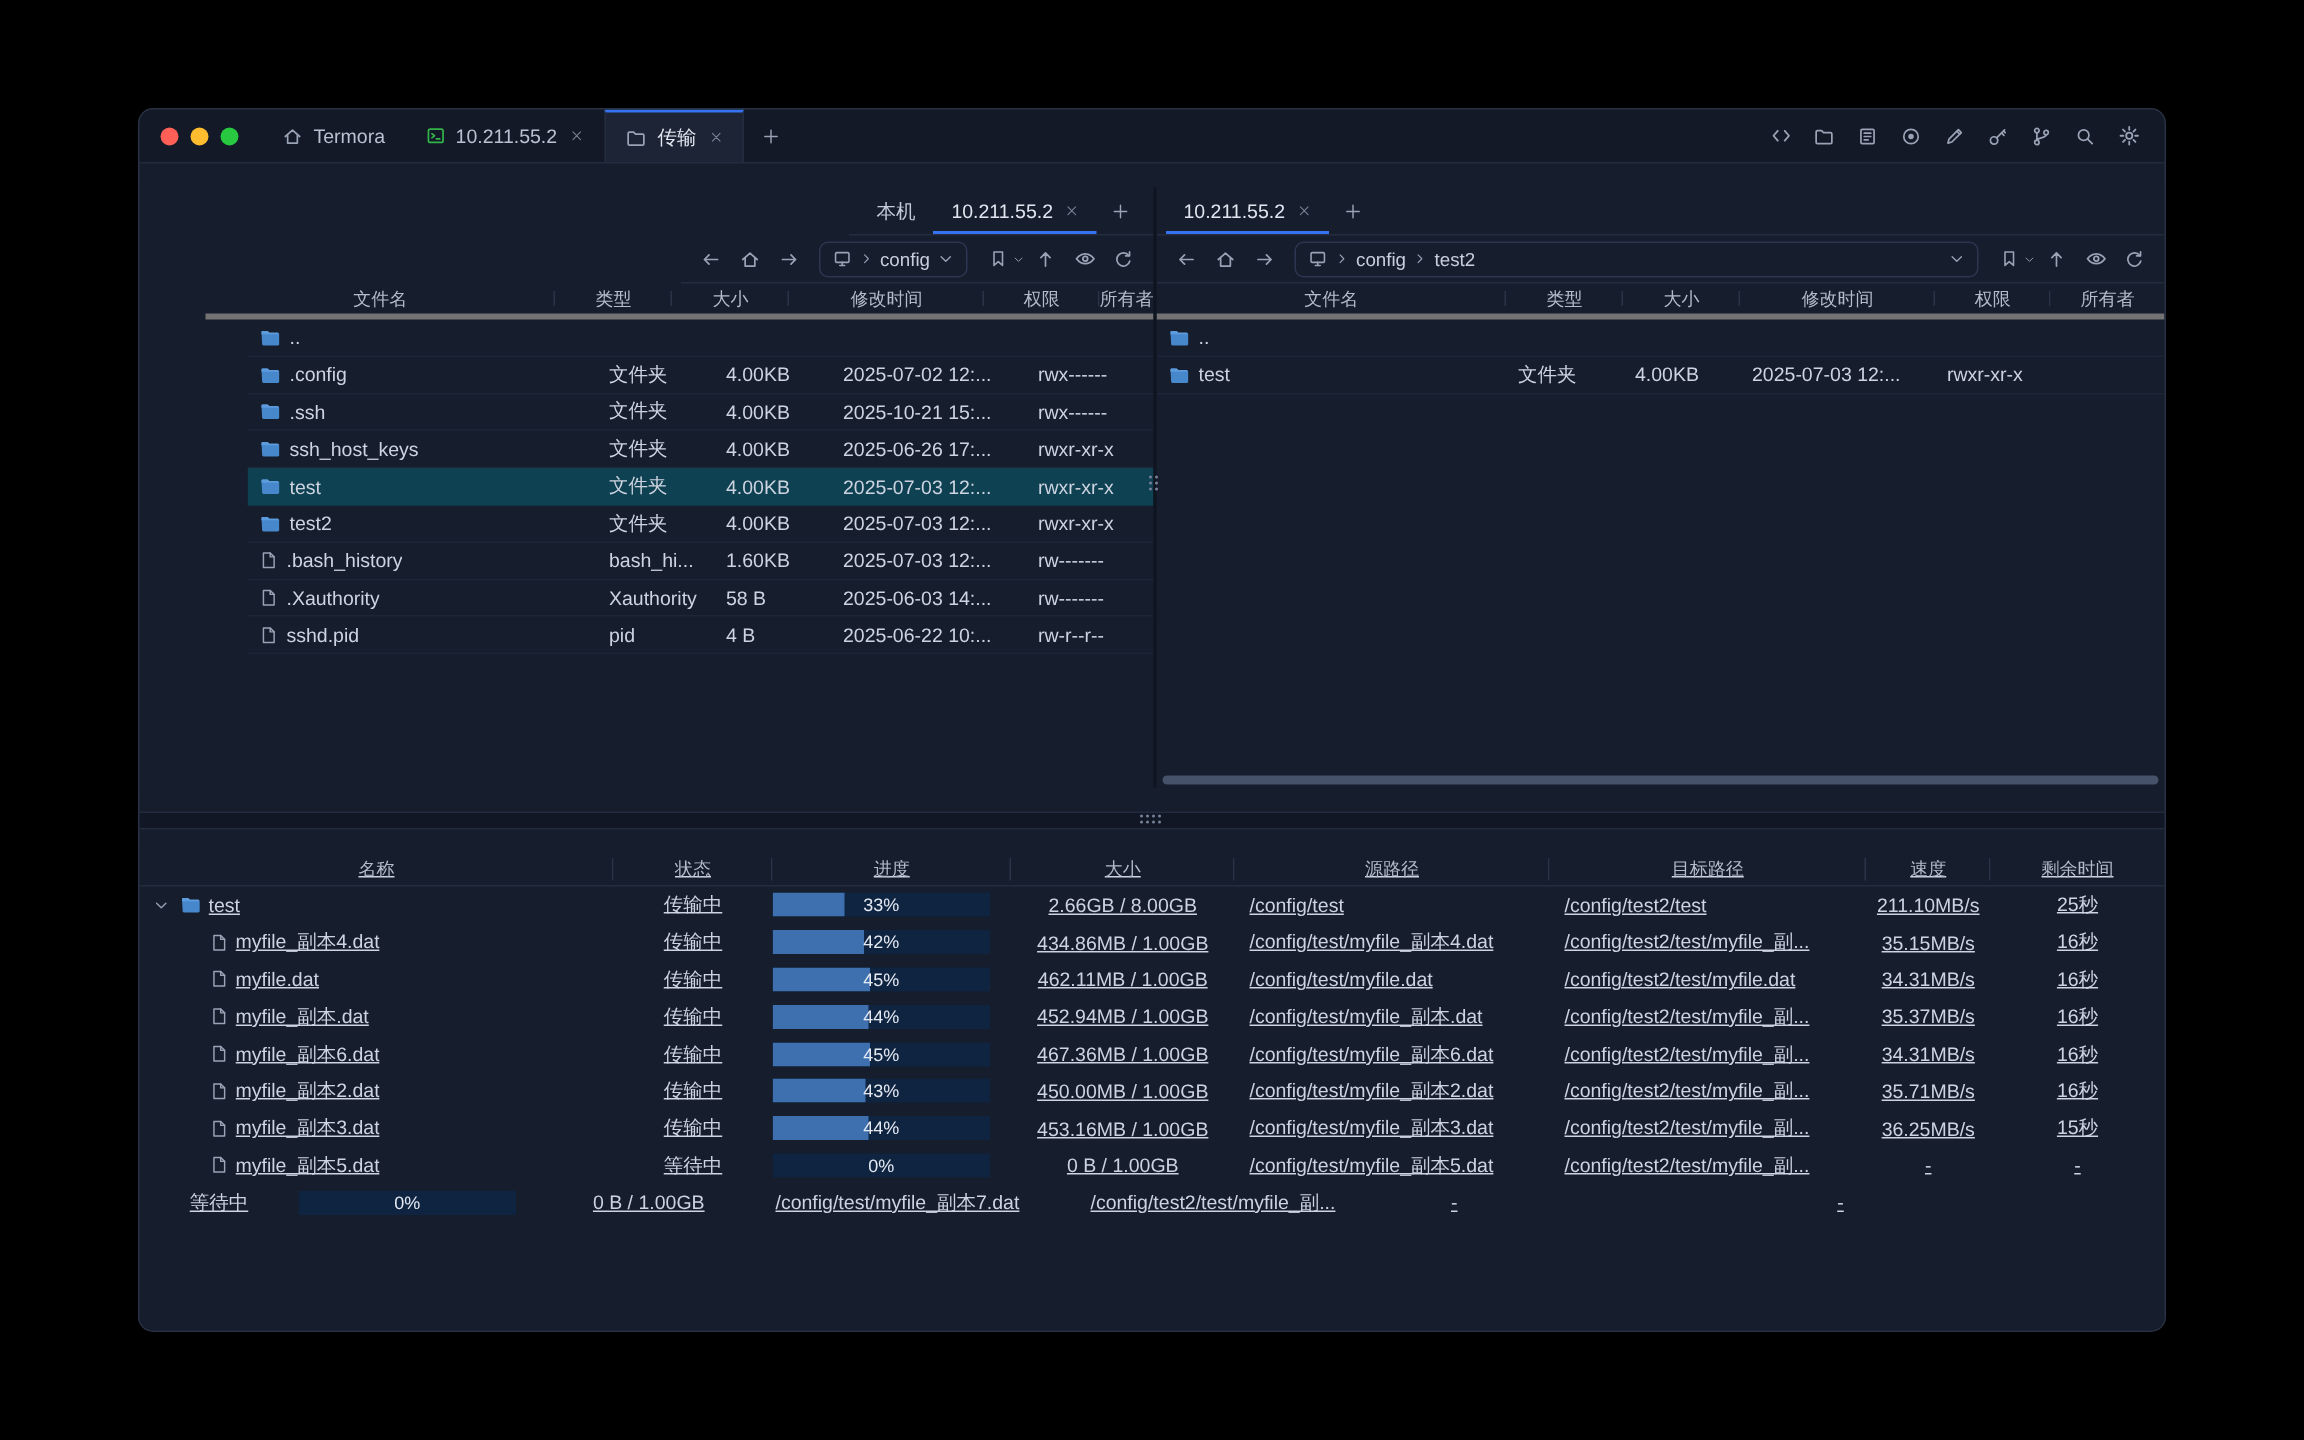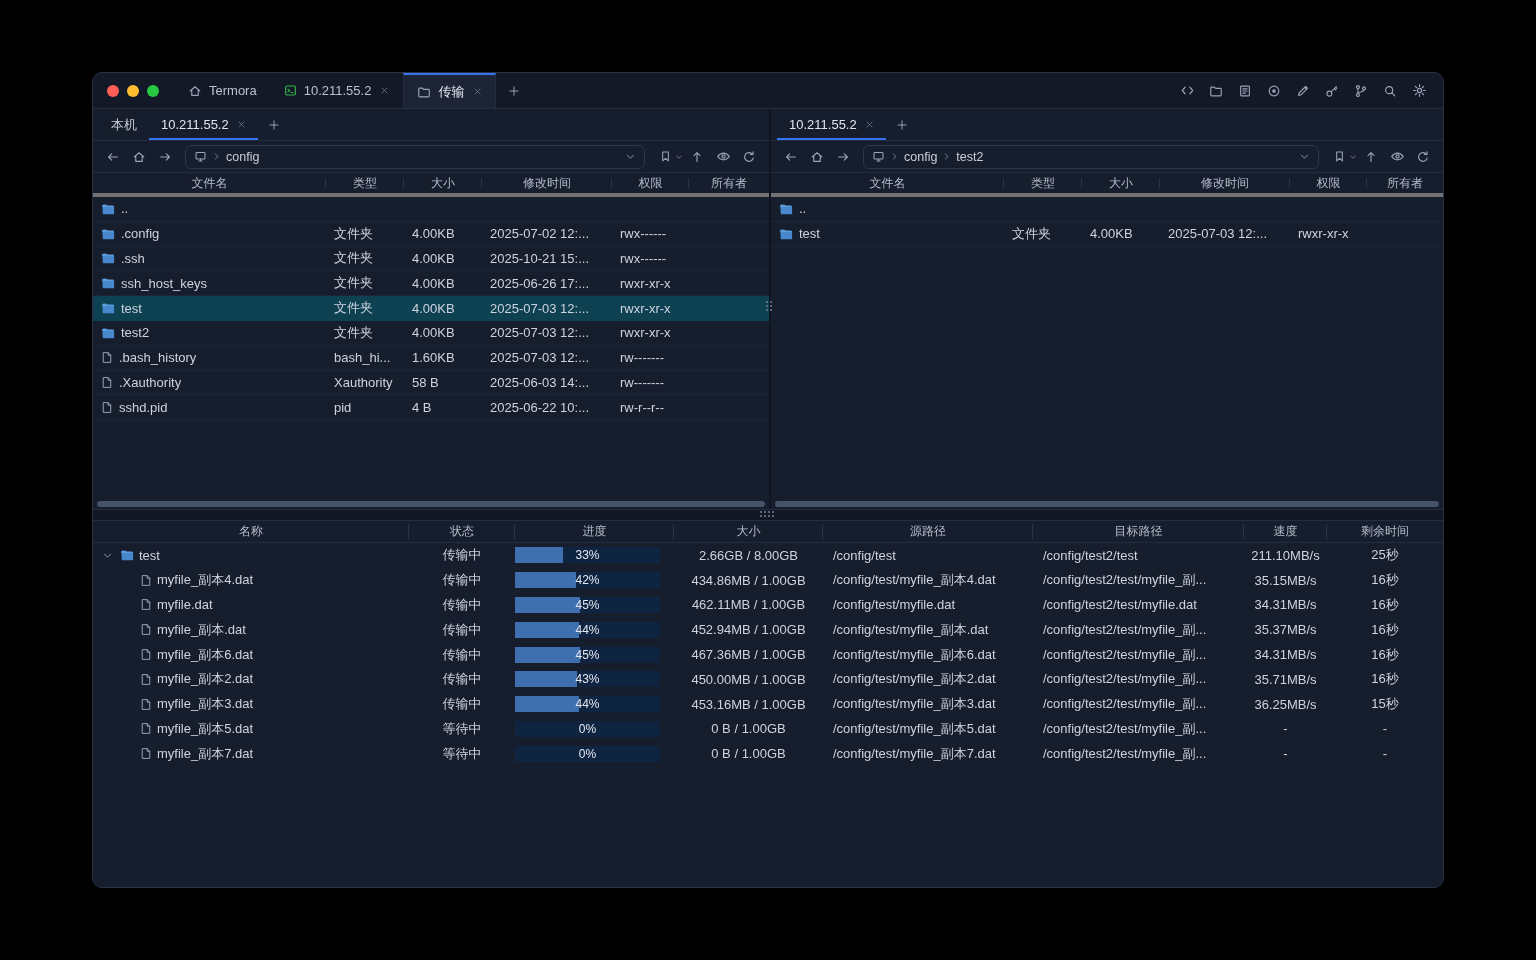--- a/index.html
+++ b/index.html
@@ -1,42 +1,42 @@
 <!DOCTYPE html>
 <html><head>
 <meta charset="utf-8">
 <style>
   * { margin:0; padding:0; box-sizing:border-box; }
   html,body { width:1536px; height:960px; background:#000; overflow:hidden;
               font-family:"Liberation Sans","DejaVu Sans",sans-serif; }
   .window { position:absolute; left:92px; top:72px; width:1352px; height:816px;
             background:#161D2C; border:1px solid #2A3245; border-radius:10px;
             box-shadow:0 25px 70px rgba(0,0,0,.85); overflow:hidden;
-            display:flex; flex-direction:column; color:#CED4E1; }
+            display:flex; flex-direction:column; color:#CED4E1;gap:16px; }
 
   
   .titlebar { height:36px; flex:0 0 36px; display:flex; align-items:stretch;
               background:#131927; border-bottom:1px solid #242D40; }
   .traffic { display:flex; align-items:center; gap:8px; padding:0 16px 0 14px; }
   .light { width:12px; height:12px; border-radius:50%; }
   .light.red{background:#FF5F57} .light.yellow{background:#FEBC2E} .light.green{background:#28C840}
   .tab { display:flex; align-items:center; gap:7px; padding:0 13px; font-size:13px;
          color:#B9C1D1; border-right:1px solid transparent; }
   .tab.active { background:#1C2435; color:#E2E7F0; border-top:2px solid #3573F0;
                 border-left:1px solid #242D40; border-right:1px solid #242D40; }
   .tab .close, .ptab .close { display:flex; align-items:center; margin-left:2px; opacity:.75; }
   .newtab { display:flex; align-items:center; padding:0 12px; color:#9AA3B6; }
   .tb-spacer { flex:1; }
   .tb-icons { display:flex; align-items:center; gap:9px; padding-right:14px; }
   .tbtn { width:20px; height:20px; display:flex; align-items:center; justify-content:center; }
 
   
   .panels { height:400px; flex:0 0 400px; display:flex; position:relative; }
   .panel { display:flex; flex-direction:column; min-width:0; background:#161D2C; }
-  .panel.left { width:676px; flex:0 0 676px; }
+  .panel.left { width:676px; flex:0 0 676px;align-items:flex-end; }
   .panel.right { flex:1; }
   .vdivider { width:2px; flex:0 0 2px; background:#0E1420; position:relative; }
   .grip-v { position:absolute; left:-3px; top:192px; display:grid;
             grid-template-columns:repeat(2,4px); grid-auto-rows:4px; }
   .grip-v i, .grip-h i { width:2px; height:2px; border-radius:50%; background:#76819A; }
   .ptabs { height:32px; flex:0 0 32px; display:flex; align-items:stretch; padding:0 6px;
            border-bottom:1px solid #242D40; }
   .ptab { display:flex; align-items:center; gap:6px; padding:0 12px; font-size:13px; color:#C3CAD8; }
   .ptab.active { box-shadow:inset 0 -2px 0 #3573F0; color:#E0E5EF; }
   .ptab-plus { display:flex; align-items:center; padding:0 10px; }
@@ -66,21 +66,21 @@
   .frow { height:24.8px; display:flex; align-items:center; font-size:13px; color:#CDD3E0;
           border-bottom:1px solid #1D2536; }
   .frow.selected { background:#0E4151; border-bottom-color:#0E4151; }
   .hscroll { height:10px; flex:0 0 10px; display:flex; align-items:center; padding:0 4px; }
   .hthumb { height:6px; width:100%; border-radius:3px; background:#46516A; }
 
   
   .hsplit { height:12px; flex:0 0 12px; background:#111724; border-top:1px solid #242D40;
             border-bottom:1px solid #242D40; display:flex; align-items:center; justify-content:center; }
   .grip-h { display:grid; grid-template-columns:repeat(4,4px); grid-auto-rows:4px; }
-  .transfer { flex:1; display:flex; flex-direction:column; background:#161D2C; min-height:0; }
+  .transfer { flex:1; display:flex; flex-direction:column; background:#161D2C; min-height:0;text-decoration:underline; }
   .thead { height:22px; flex:0 0 22px; display:flex; align-items:stretch; border-bottom:1px solid #242D40; }
   .tc { height:100%; display:flex; align-items:center; overflow:hidden; white-space:nowrap; }
   .t-name{width:316px; flex:0 0 316px; gap:5px}
   .t-status{width:106px; flex:0 0 106px; justify-content:center}
   .t-prog{width:159px; flex:0 0 159px; }
   .t-size{width:149px; flex:0 0 149px; justify-content:center}
   .t-src{width:210px; flex:0 0 210px; padding-left:10px}
   .t-dst{width:211px; flex:0 0 211px; padding-left:10px}
   .t-speed{width:83px; flex:0 0 83px; justify-content:center}
   .t-eta{flex:1; justify-content:center}
@@ -808,29 +808,20 @@
               <span class="plabel">0%</span>
             </span>
           </span>
           <span class="tc t-size">0 B / 1.00GB</span>
           <span class="tc t-src">/config/test/myfile_副本5.dat</span>
           <span class="tc t-dst">/config/test2/test/myfile_副...</span>
           <span class="tc t-speed">-</span>
           <span class="tc t-eta">-</span>
         </div>
         <div class="trow">
-          <span class="tc t-name" style="padding-left:47px">
-            <span class="icon">
-              <svg width="12" height="13" viewBox="0 0 16 16">
-                <path d="M3.5 1.5h6l3.5 3.5v9.5h-9.5z" fill="none" stroke="#9AA3B6" stroke-width="1.3" stroke-linecap="round" stroke-linejoin="round"></path>
-                <path d="M9.5 1.5V5H13" fill="none" stroke="#9AA3B6" stroke-width="1.3" stroke-linecap="round" stroke-linejoin="round"></path>
-              </svg>
-            </span>
-            <span class="lab">myfile_副本7.dat</span>
-          </span>
           <span class="tc t-status">等待中</span>
           <span class="tc t-prog">
             <span class="pbar">
               <span class="pfill" style="width:0%"></span>
               <span class="plabel">0%</span>
             </span>
           </span>
           <span class="tc t-size">0 B / 1.00GB</span>
           <span class="tc t-src">/config/test/myfile_副本7.dat</span>
           <span class="tc t-dst">/config/test2/test/myfile_副...</span>

